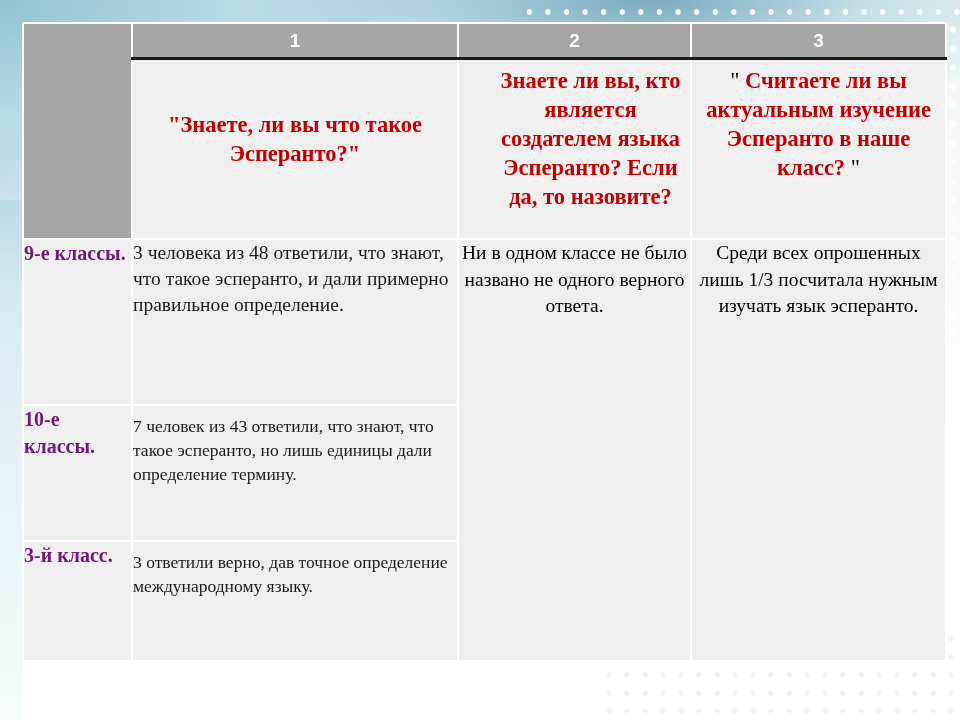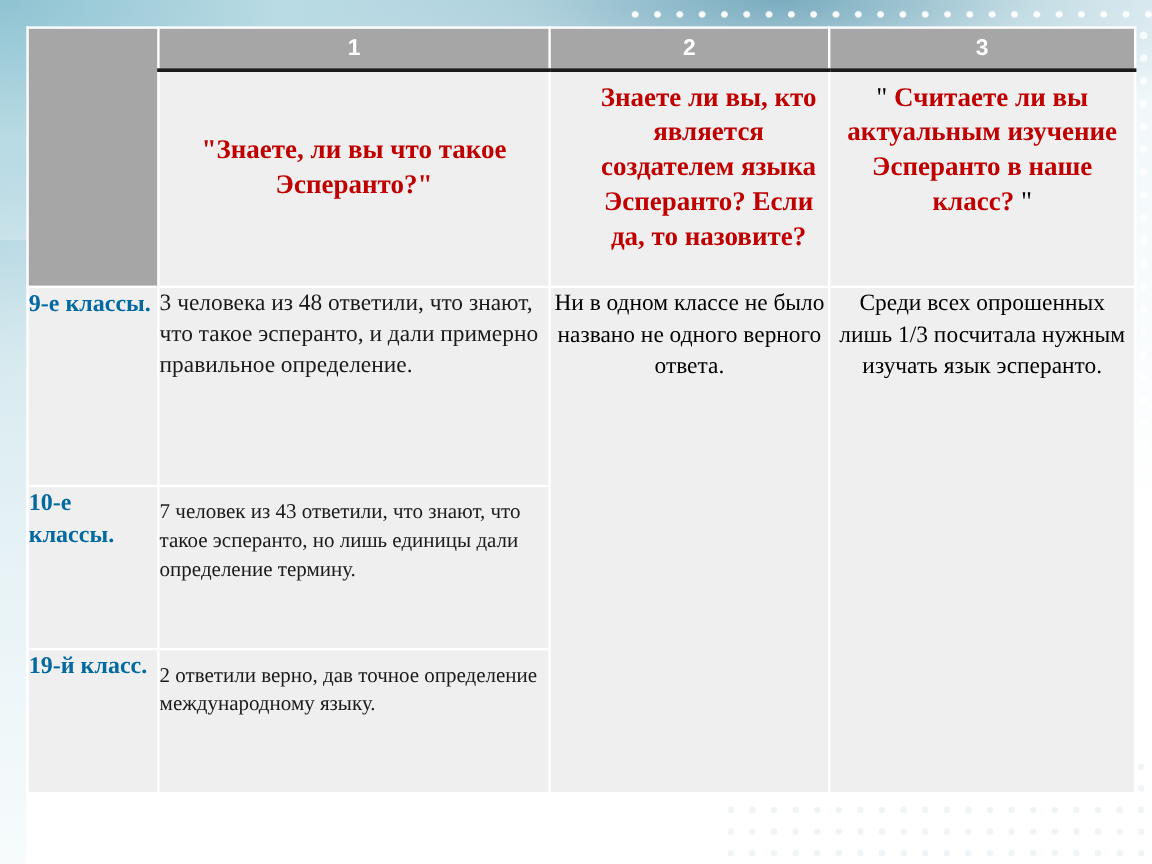--- a/index.html
+++ b/index.html
@@ -67,21 +67,21 @@
       height: 158px;
       color: #c00000; font-weight: bold; font-size: 22.5px;
       line-height: 29px; text-align: center;
     }
     td.question.q1 { vertical-align: middle; padding-bottom: 20px; }
     td.question.q2 { padding-top: 6px; padding-left: 32px; }
     td.question.q3 { padding-top: 6px; }
     .q3 .quote { color: #000000; font-weight: normal; }
 
     td.rowlabel {
-      color: #0369a1; font-weight: bold; font-size: 20px;
+      color: #701a75; font-weight: bold; font-size: 20px;
       line-height: 27px; padding: 8px 0 0 9px;
     }
     td.answer {
       color: #1a1a1a; font-size: 19.5px; line-height: 26px;
       padding: 8px 6px 0 12px;
     }
     td.answer.small { font-size: 17.5px; line-height: 24px; padding-top: 8px; }
     td.merged {
       color: #000000; font-size: 19.5px; line-height: 26.5px;
       text-align: center; padding: 60px 8px 0 8px;
@@ -122,17 +122,17 @@
     <td class="rowlabel">9-е классы.</td>
     <td class="answer">3 человека из 48 ответили, что знают, что такое эсперанто, и дали примерно правильное определение.</td>
     <td class="merged" rowspan="3">Ни в одном классе не было названо не одного верного ответа.</td>
     <td class="merged" rowspan="3">Среди всех опрошенных лишь 1/3 посчитала нужным изучать язык эсперанто.</td>
   </tr>
   <tr class="r10">
     <td class="rowlabel">10-е классы.</td>
     <td class="answer small">7 человек из 43 ответили, что знают, что такое эсперанто, но лишь единицы дали определение термину.</td>
   </tr>
   <tr class="r11">
-    <td class="rowlabel">19-й класс.</td>
-    <td class="answer small">2 ответили верно, дав точное определение международному языку.</td>
+    <td class="rowlabel">3-й класс.</td>
+    <td class="answer small">3 ответили верно, дав точное определение международному языку.</td>
   </tr>
 </tbody>
   </table>
 
 </body></html>

